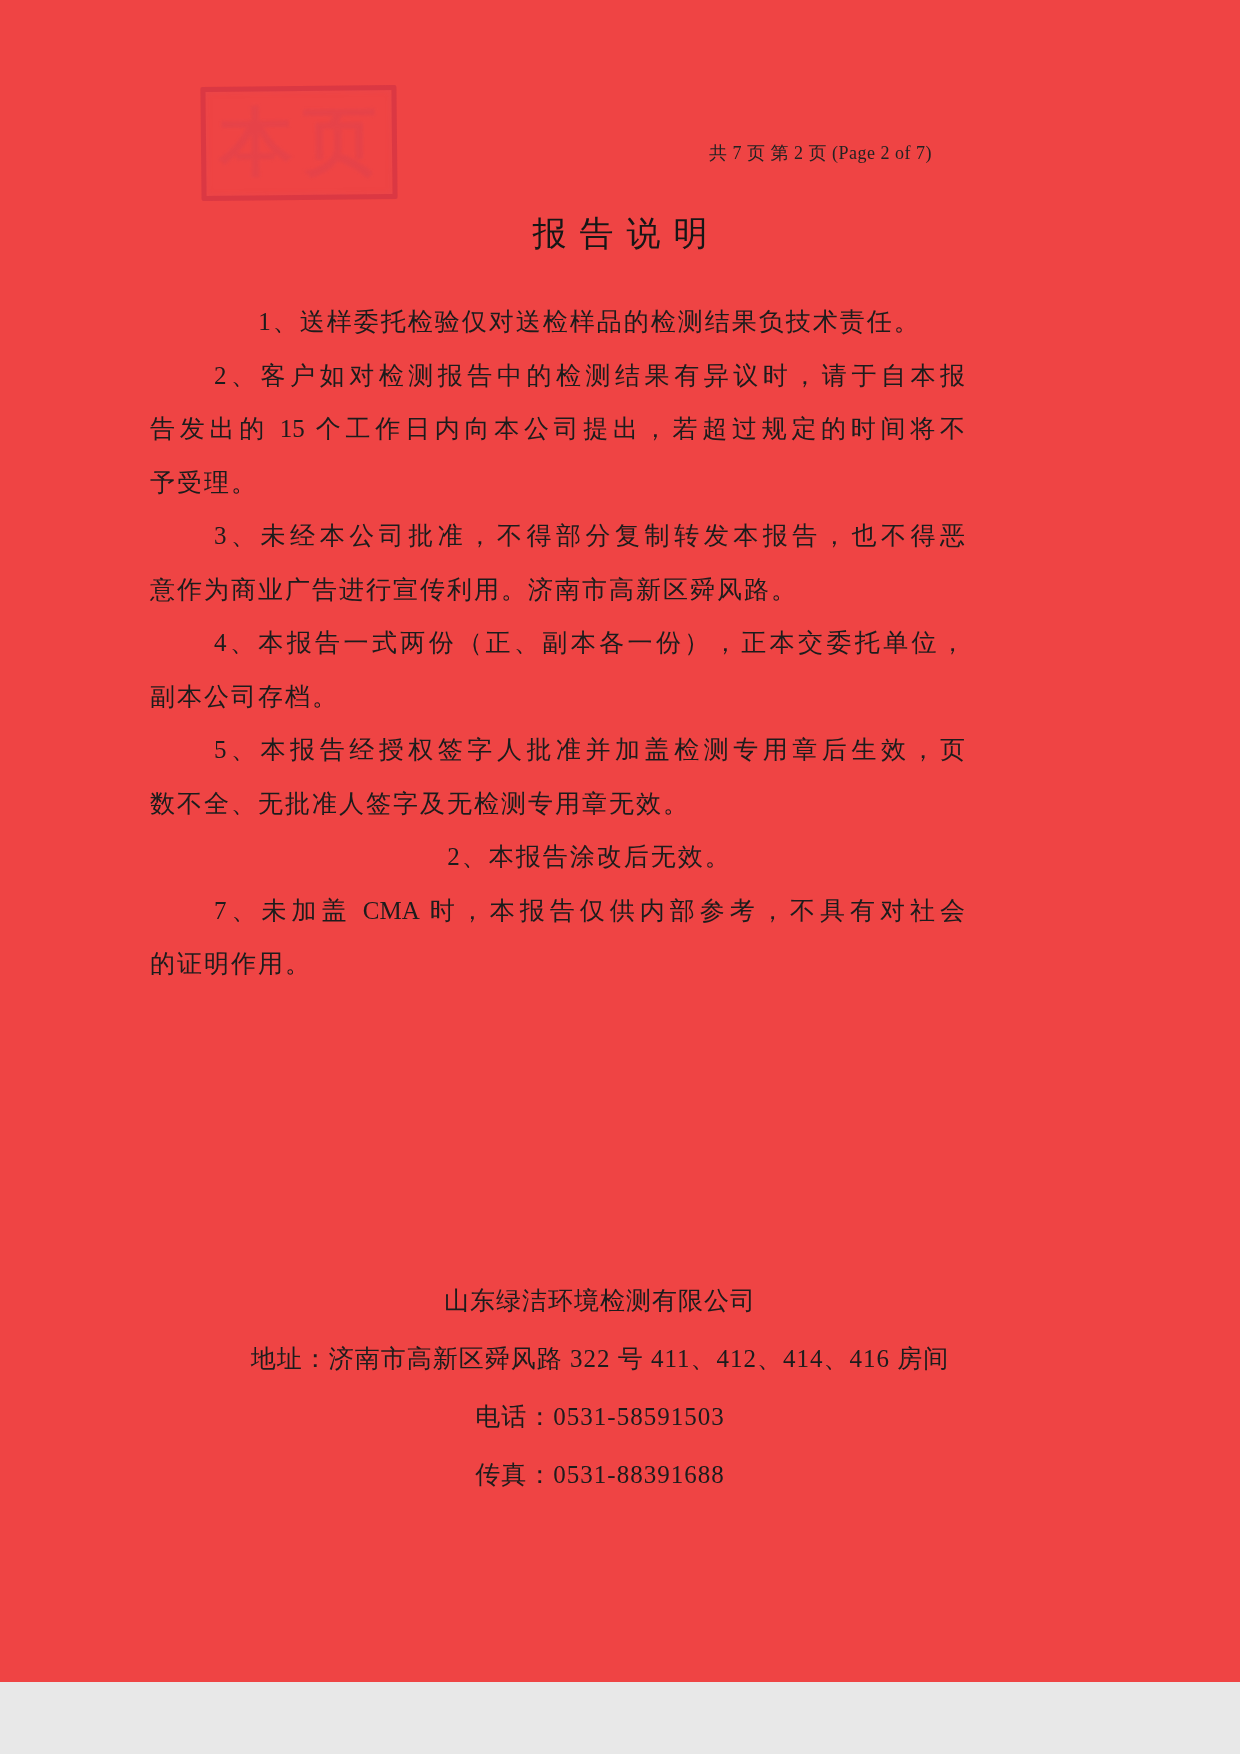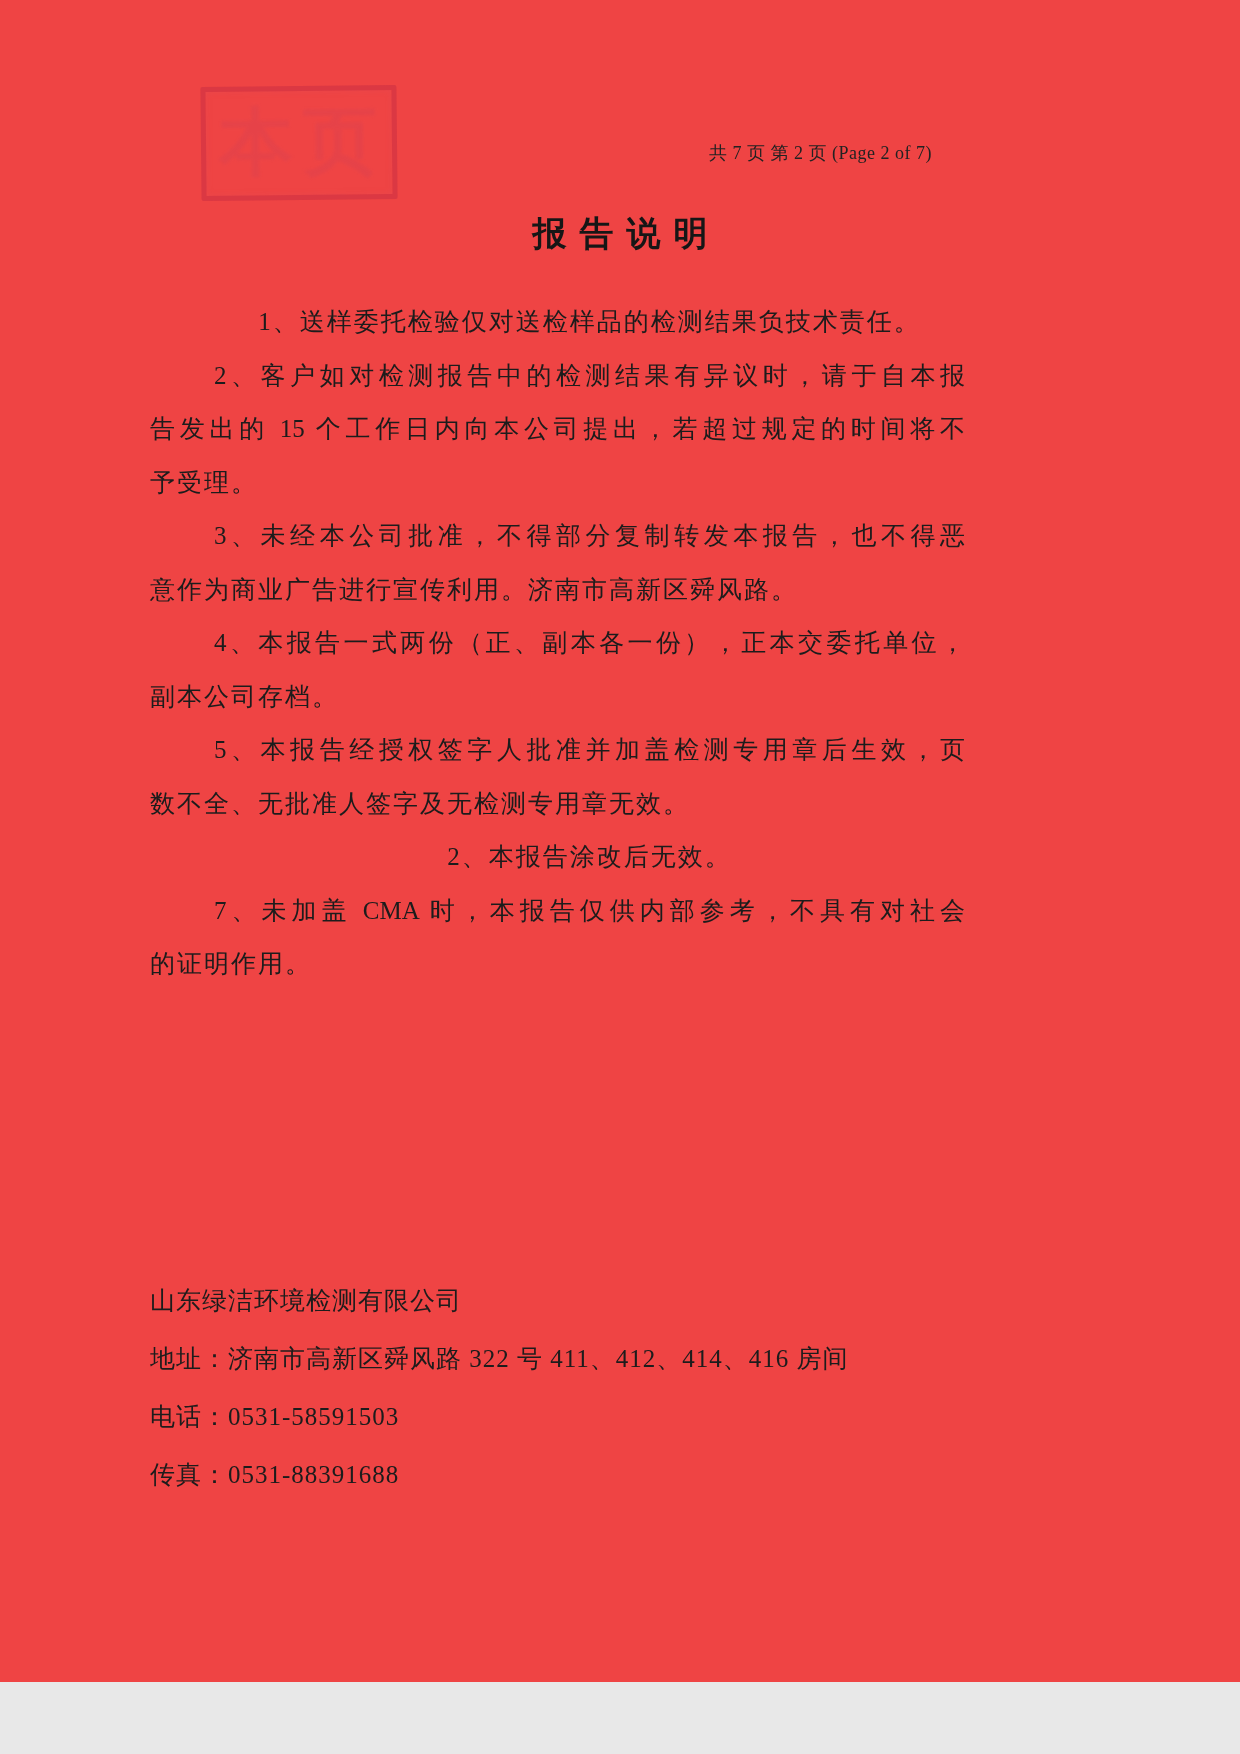--- a/index.html
+++ b/index.html
@@ -54,21 +54,21 @@
     white-space: nowrap;
   }
 
   .doc-title {
     position: absolute;
     top: 188px;
     left: 0;
     width: 100%;
     text-align: center;
     font-size: 34px;
-    font-weight: 700;
+    font-weight: 400;
     letter-spacing: 13px;
     text-indent: 13px; 
     color: #161616;
   }
 
   .notes {
     position: absolute;
     left: 150px;
     top: 295px;
     width: 815px;
@@ -89,20 +89,21 @@
     text-align-last: justify;
     letter-spacing: normal;
     font-family: Liberation Serif, serif;
   }
 
   .company {
     position: absolute;
     left: 150px;
     top: 1272px;
     width: 900px;
+    text-align: center;
   }
   .company .line {
     width: 900px;
     font-size: 25px;
     line-height: 58px;
     letter-spacing: 1px;
   }
 </style>
 </head>
 <body>

